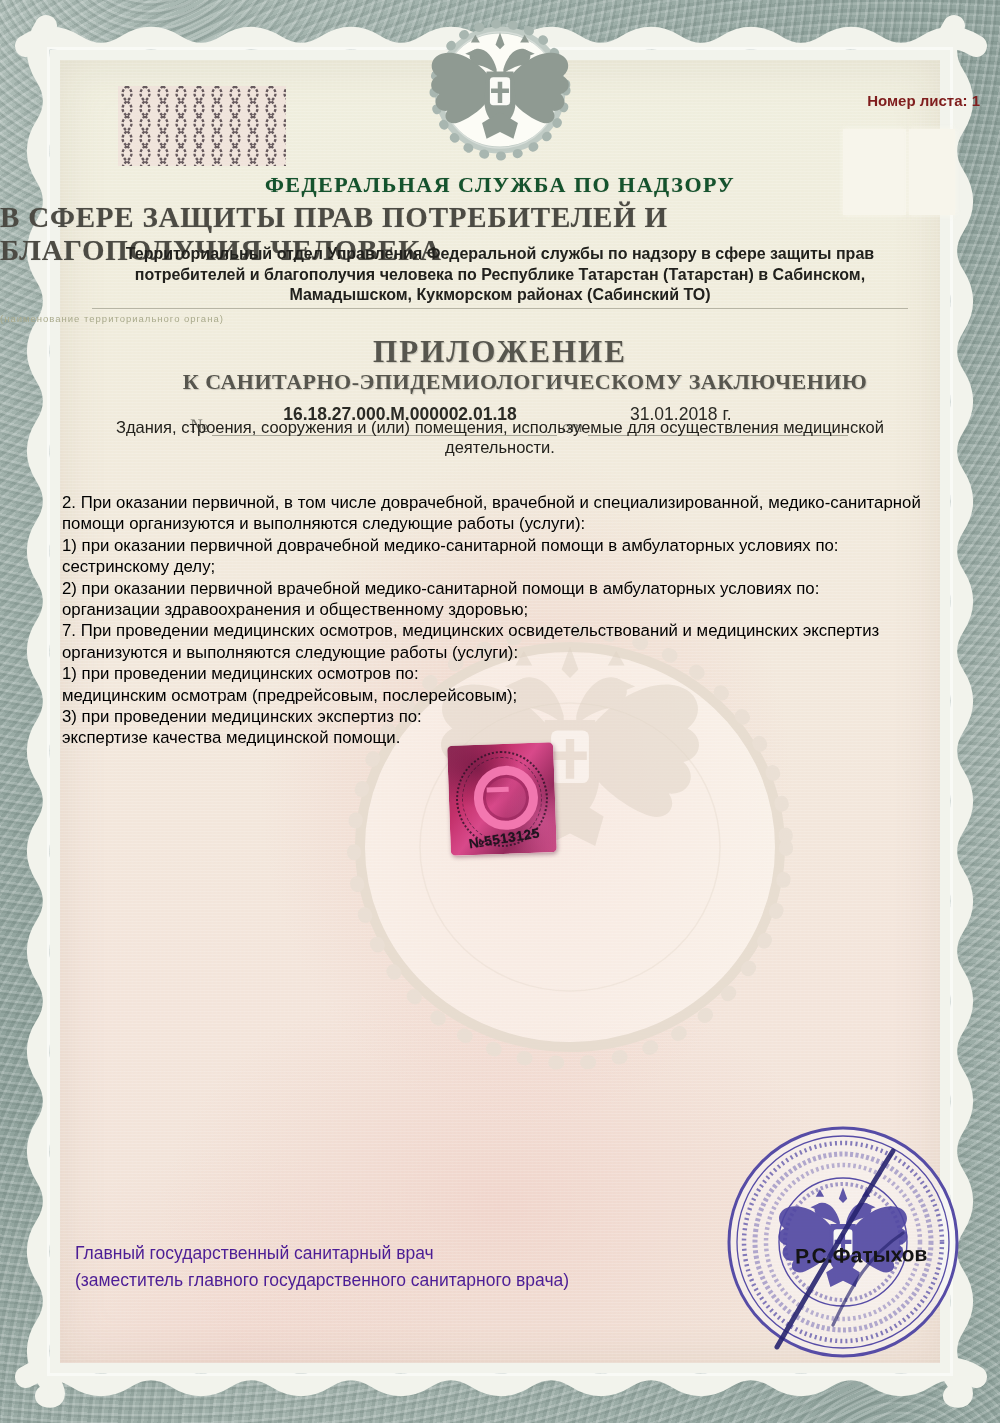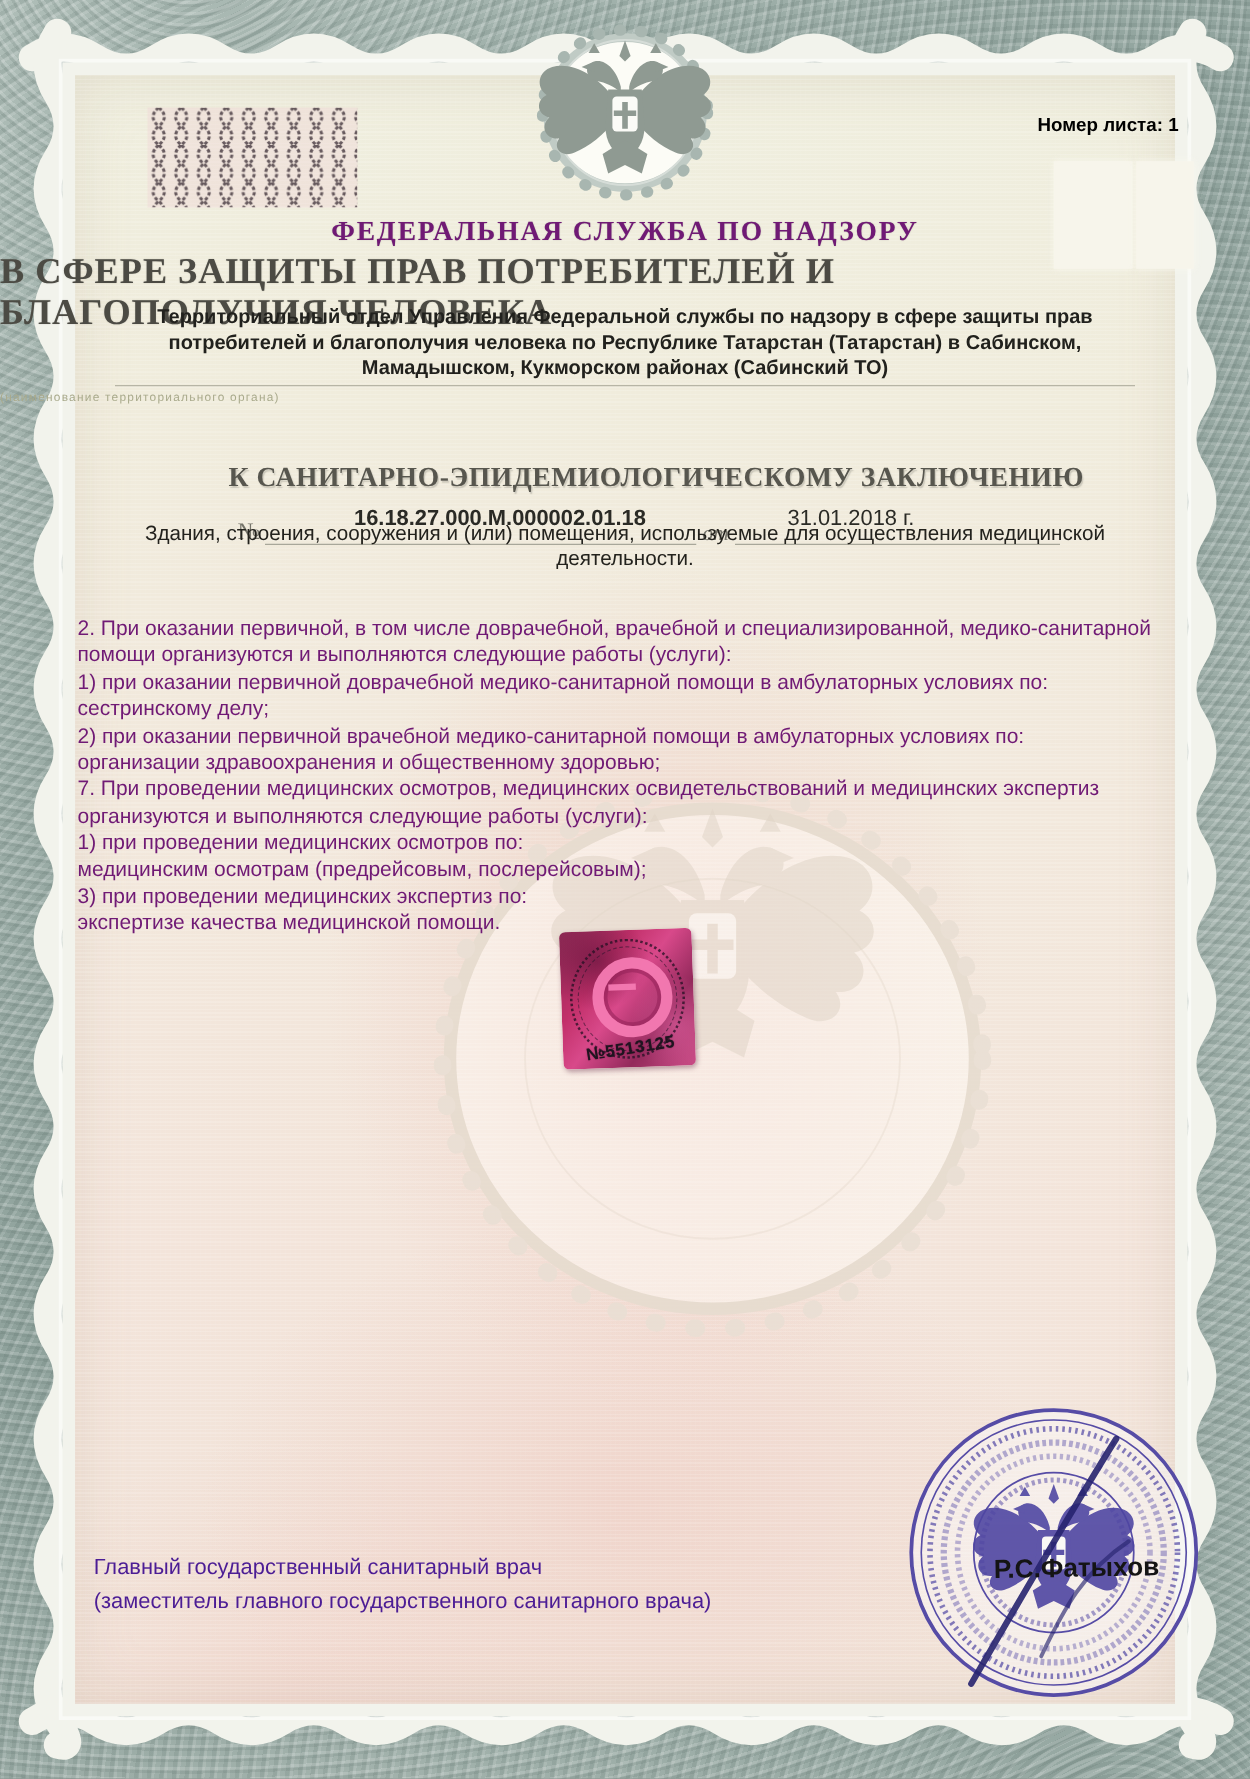--- a/index.html
+++ b/index.html
@@ -21,31 +21,31 @@
       radial-gradient(55% 26% at 50% 88%, rgba(238,198,190,.5), rgba(238,198,190,0) 70%),
       radial-gradient(40% 22% at 20% 99%, rgba(240,205,198,.45), rgba(240,205,198,0) 70%),
       linear-gradient(180deg,#efeede 0%,#f0ecdc 20%,#f2e8dc 45%,#f3e4da 72%,#f1e3d8 100%);
     box-shadow:inset 0 0 46px rgba(160,140,115,.18);}
   .paper-texture{position:absolute;inset:60px;z-index:4;opacity:.5;pointer-events:none;
     background:
       repeating-linear-gradient(0deg, rgba(255,255,255,.28) 0 1px, transparent 1px 3px),
       repeating-linear-gradient(90deg, rgba(255,255,255,.10) 0 1px, transparent 1px 4px);}
   .abs{position:absolute;}
   
-  .sheet-number{left:830px;top:92px;width:150px;z-index:7;
-    font-weight:bold;font-size:15px;color:#000000;}
+  .sheet-number{left:830px;top:92px;width:150px;text-align:right;z-index:7;
+    font-weight:bold;font-size:15px;color:#7f1d1d;}
   .white-box{background:#f7f5eb;z-index:5;box-shadow:0 0 6px rgba(250,248,238,.9);}
   .box1{left:843px;top:129px;width:63px;height:86px;}
   .box2{left:909px;top:129px;width:46px;height:86px;}
   .lattice{left:118px;top:86px;width:168px;height:80px;z-index:5;
     background:rgba(240,216,216,.45);}
   .emblem{left:425px;top:12px;width:150px;height:152px;z-index:6;}
   .agency1{left:0;top:172px;width:1000px;text-align:center;z-index:6;
     font-family:"Liberation Serif",serif;font-weight:bold;font-size:22px;
-    letter-spacing:1.5px;color:#701a75;text-shadow:0 0 1px rgba(76,75,68,.35);}
+    letter-spacing:1.5px;color:#14532d;text-shadow:0 0 1px rgba(76,75,68,.35);}
   .agency2{left:0;top:201px;width:816px;text-align:left;z-index:6;
     font-family:"Liberation Serif",serif;font-weight:bold;font-size:29px;
     letter-spacing:.8px;color:#4c4b44;text-shadow:0 0 1px rgba(76,75,68,.35);}
   .territorial{left:100px;top:244px;width:800px;text-align:center;z-index:6;
     font-weight:bold;font-size:16px;line-height:20.5px;color:#21211d;}
   .rule{left:92px;top:308px;width:816px;height:1px;background:#b7b5a5;z-index:6;}
   .rule-caption{left:0;top:313px;width:1000px;text-align:left;z-index:6;
     font-size:9.5px;letter-spacing:1px;color:#a9aa8c;}
   
   .title1{left:0;top:334px;width:1000px;text-align:center;z-index:6;
@@ -61,21 +61,21 @@
   .num-label{left:190px;top:415px;z-index:6;font-family:"Liberation Serif",serif;
     font-size:19px;color:#75746a;}
   .ot-label{left:562px;top:417px;z-index:6;font-family:"Liberation Serif",serif;
     font-size:17px;color:#75746a;font-style:italic;}
   .uline1{left:212px;top:435px;width:345px;height:1px;background:#a8a79a;z-index:6;}
   .uline2{left:588px;top:435px;width:260px;height:1px;background:#a8a79a;z-index:6;}
   .subject{left:85px;top:418px;width:830px;text-align:center;z-index:6;
     font-size:16.5px;line-height:19.5px;color:#23221d;}
   
   .body-block{left:62px;top:492px;width:900px;z-index:6;
-    font-size:16.8px;line-height:21.4px;color:#701a75;}
+    font-size:16.8px;line-height:21.4px;color:#000000;}
   .body-block div{white-space:nowrap;}
   
   .watermark{left:325px;top:592px;width:490px;height:480px;z-index:4;opacity:.85;}
   
   .holo{left:449px;top:744px;width:106px;height:110px;z-index:7;
     transform:rotate(-2deg);border-radius:5px;
     background:
       radial-gradient(60% 55% at 28% 22%, rgba(60,8,40,.45), transparent 65%),
       radial-gradient(55% 60% at 85% 70%, rgba(255,120,190,.4), transparent 60%),
       linear-gradient(128deg,#8e2a55 0%,#c2306a 30%,#d8498a 48%,#93295b 72%,#c74a83 100%);
@@ -159,20 +159,21 @@
   <div class="abs sheet-number">Номер листа: 1</div>
   <div class="abs white-box box1"></div>
   <div class="abs white-box box2"></div>
 
   <div class="abs agency1">ФЕДЕРАЛЬНАЯ СЛУЖБА ПО НАДЗОРУ</div>
   <div class="abs agency2">В СФЕРЕ ЗАЩИТЫ ПРАВ ПОТРЕБИТЕЛЕЙ И БЛАГОПОЛУЧИЯ  ЧЕЛОВЕКА</div>
   <div class="abs territorial">Территориальный отдел Управления Федеральной службы по надзору в сфере защиты прав потребителей и благополучия человека по Республике Татарстан (Татарстан) в Сабинском, Мамадышском, Кукморском районах (Сабинский ТО)</div>
   <div class="abs rule"></div>
   <div class="abs rule-caption">(наименование территориального органа)</div>
 
+  <div class="abs title1">ПРИЛОЖЕНИЕ</div>
   <div class="abs title2">К САНИТАРНО-ЭПИДЕМИОЛОГИЧЕСКОМУ ЗАКЛЮЧЕНИЮ</div>
 
   <div class="abs num-label">№</div>
   <div class="abs doc-number">16.18.27.000.М.000002.01.18</div>
   <div class="abs ot-label">от</div>
   <div class="abs doc-date">31.01.2018 г.</div>
   <div class="abs uline1"></div>
   <div class="abs uline2"></div>
 
   <div class="abs subject">Здания, строения, сооружения и (или) помещения, используемые для осуществления медицинской деятельности.</div>

